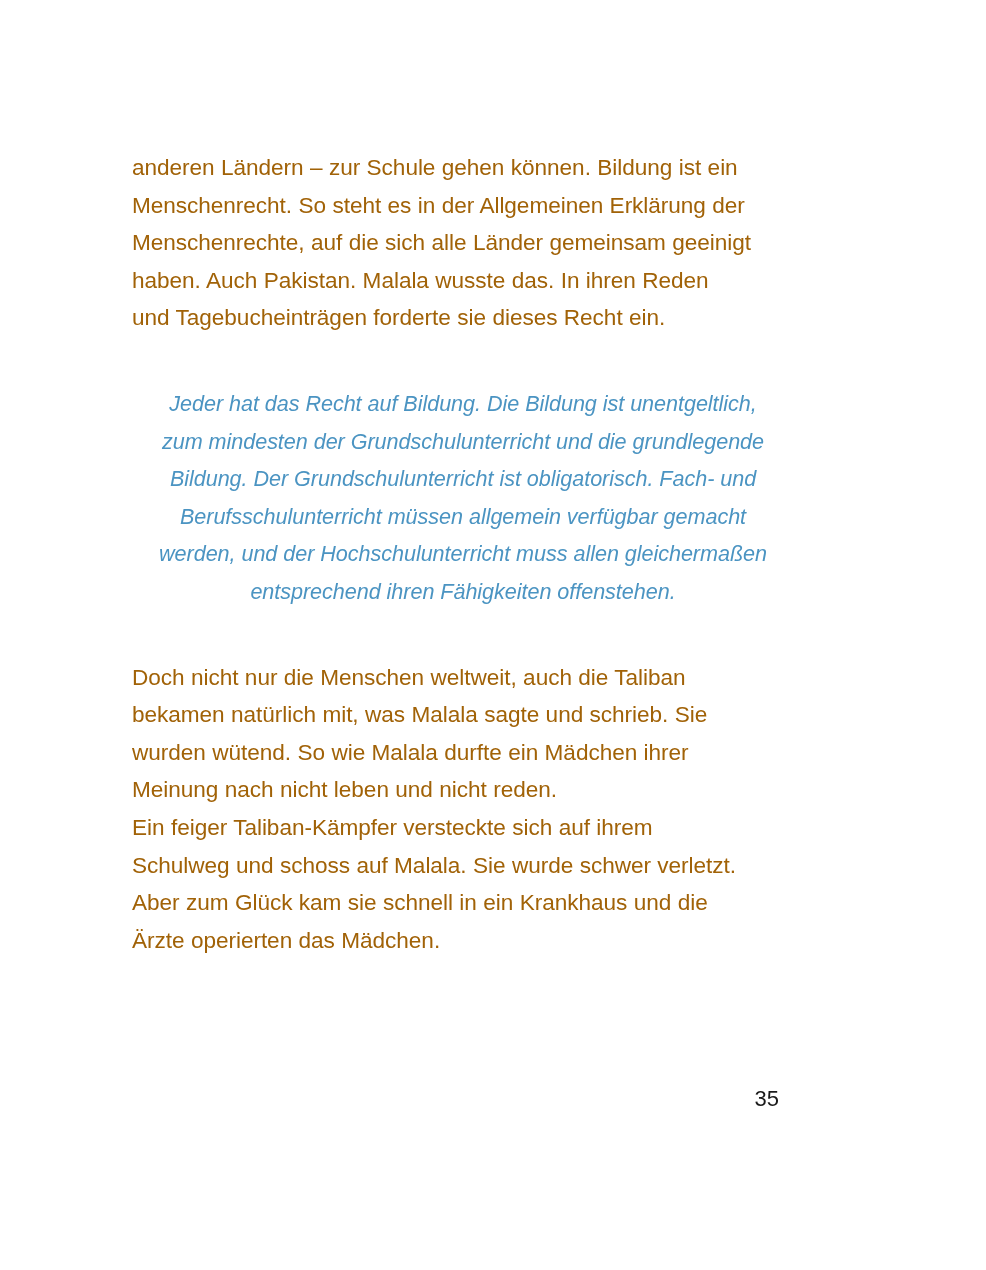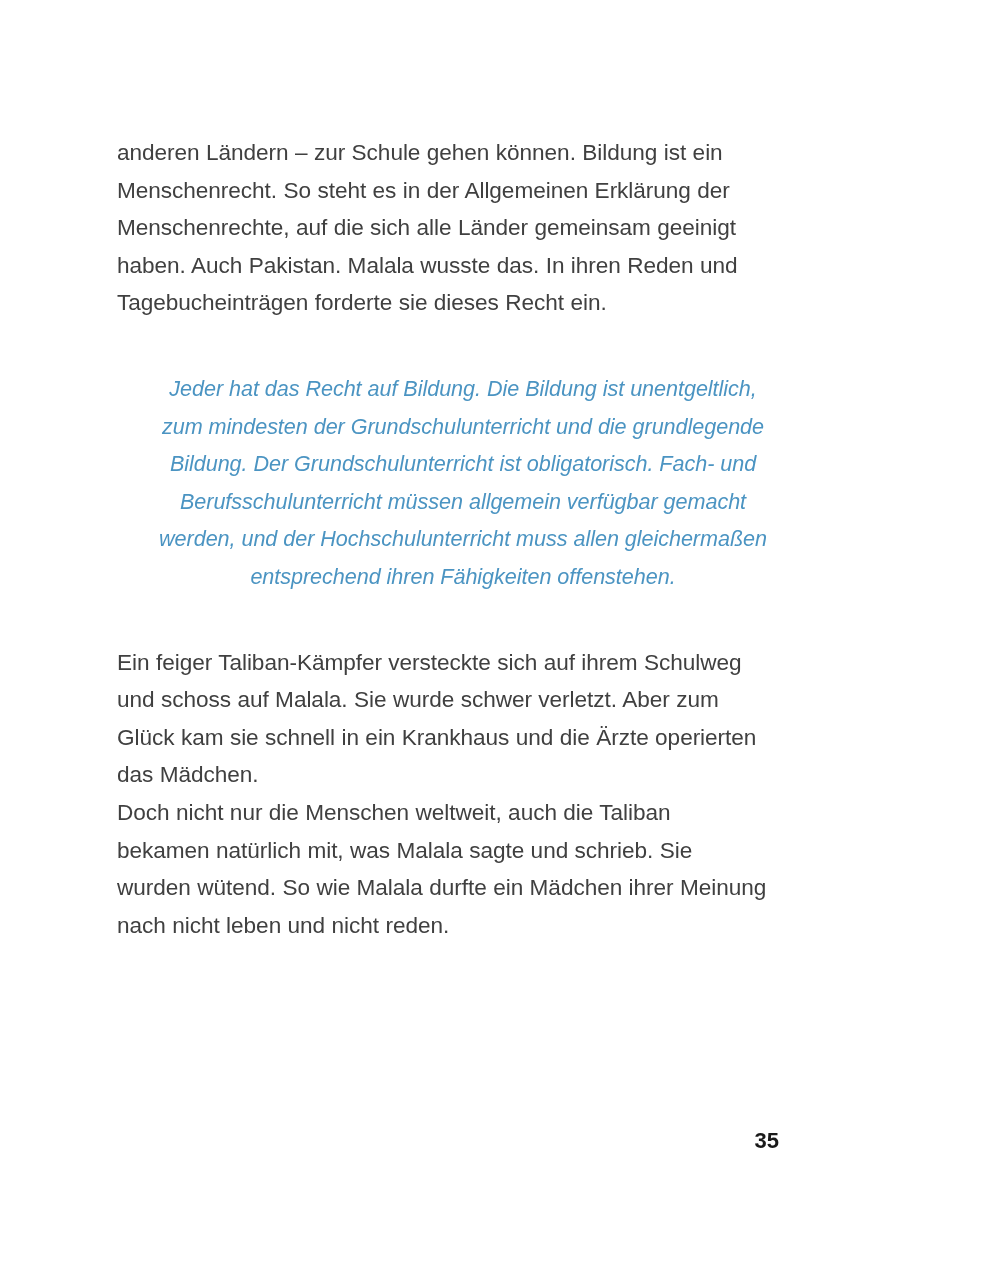--- a/index.html
+++ b/index.html
@@ -20,22 +20,22 @@
   }
 
   .text-column {
     position: absolute;
     left: 117px;
     top: 134px;
     width: 650px;
   }
 
   p.body-para {
-    margin: 0;
-    color: #404040;
+    margin: 15px;
+    color: #a16207;
     font-size: 22.6px;
     line-height: 37.6px;
     letter-spacing: -0.05px;
     word-spacing: 0.2px;
     text-align: left;
     font-weight: 400;
   }
 
   p.body-para + p.body-para {
     margin-top: 37.6px;
@@ -70,49 +70,49 @@
     font-style: italic;
     font-weight: 400;
     color: #4b94c2;
     letter-spacing: -0.05px;
     text-align: right;
   }
 
   .page-number {
     position: absolute;
     left: 0;
-    top: 1126px;
+    top: 1084px;
     width: 779px;
     text-align: right;
     color: #1a1a1a;
     font-size: 22px;
     line-height: 30px;
-    font-weight: 700;
+    font-weight: 400;
   }
 
   .nowrap-line {
     display: block;
   }
 </style>
 </head>
 <body>
 
 <div class="page">
 
   <div class="text-column">
 
     <p class="body-para">anderen Ländern – zur Schule gehen können. Bildung ist ein Menschenrecht. So steht es in der Allgemeinen Erklärung der Menschenrechte, auf die sich alle Länder gemeinsam geeinigt haben. Auch Pakistan. Malala wusste das. In ihren Reden und Tagebucheinträgen forderte sie dieses Recht ein.</p>
 
     <blockquote class="quote-block">
       <p class="quote-text">Jeder hat das Recht auf Bildung. Die Bildung ist unentgeltlich, zum mindesten der Grundschulunterricht und die grundlegende Bildung. Der Grundschulunterricht ist obligatorisch. Fach- und Berufsschulunterricht müssen allgemein verfügbar gemacht werden, und der Hochschulunterricht muss allen gleichermaßen entsprechend ihren Fähigkeiten offenstehen.</p>
     </blockquote>
 
     <p class="body-para">
+      <span class="nowrap-line">Doch nicht nur die Menschen weltweit, auch die Taliban bekamen natürlich mit, was Malala sagte und schrieb. Sie wurden wütend. So wie Malala durfte ein Mädchen ihrer Meinung nach nicht leben und nicht reden.</span>
       <span class="nowrap-line">Ein feiger Taliban-Kämpfer versteckte sich auf ihrem Schulweg und schoss auf Malala. Sie wurde schwer verletzt. Aber zum Glück kam sie schnell in ein Krankhaus und die Ärzte operierten das Mädchen.</span>
-      <span class="nowrap-line">Doch nicht nur die Menschen weltweit, auch die Taliban bekamen natürlich mit, was Malala sagte und schrieb. Sie wurden wütend. So wie Malala durfte ein Mädchen ihrer Meinung nach nicht leben und nicht reden.</span>
     </p>
 
 
   </div>
 
   <div class="page-number">35</div>
 
 </div>
 
 </body></html>

